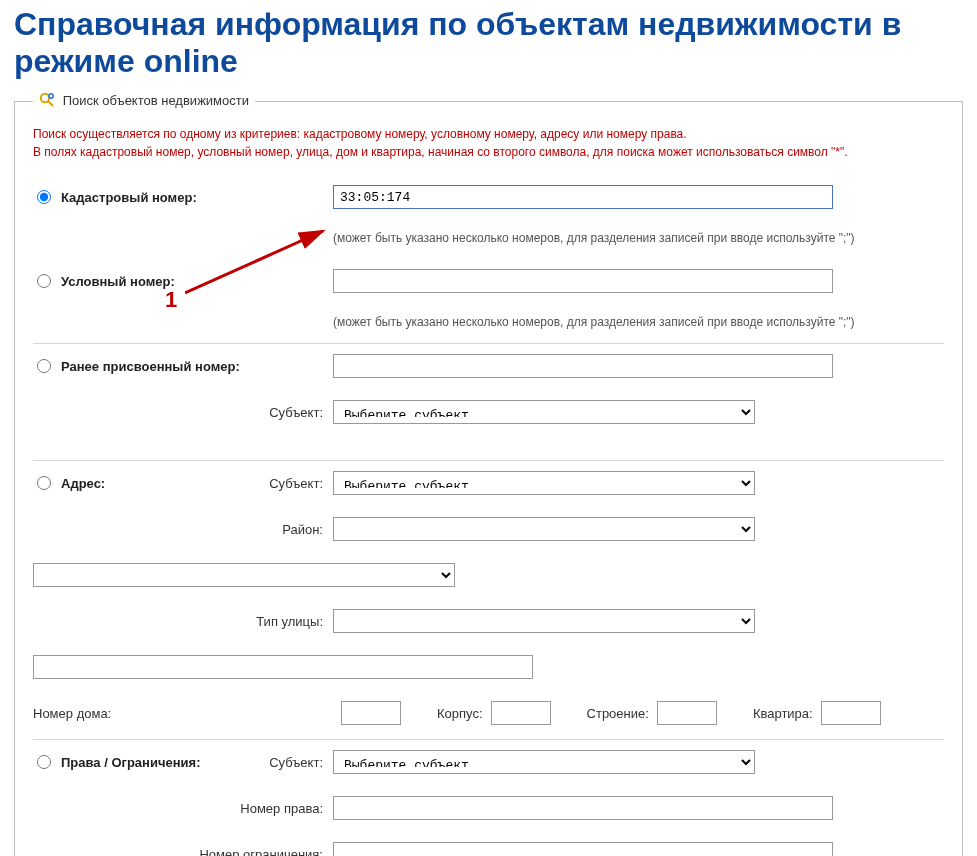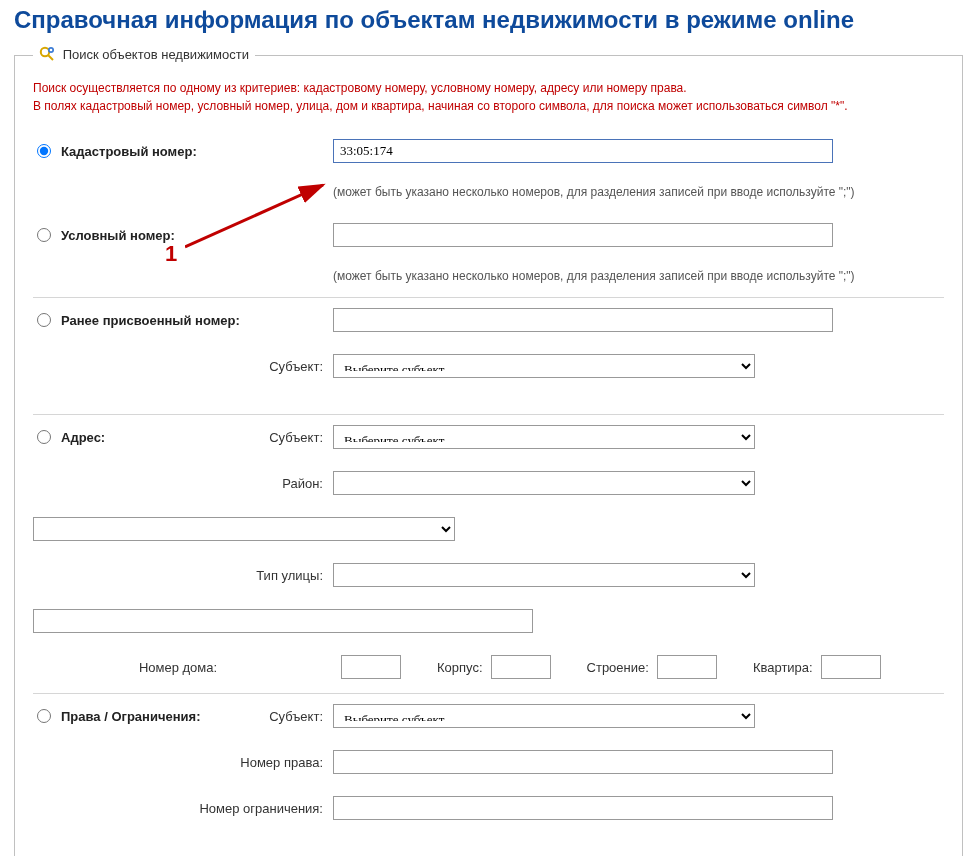--- a/index.html
+++ b/index.html
@@ -7,21 +7,21 @@
     margin: 0;
     padding: 0;
     font-family: Arial, Helvetica, sans-serif;
     font-size: 13px;
     color: #333;
     background: #fff;
     width: 977px;
   }
   .page-title {
     color: #0e4a9b;
-    font-size: 24px;
+    font-size: 32px;
     font-weight: bold;
     margin: 6px 10px 12px 14px;
   }
   fieldset.search-box {
     border: 1px solid #c0c0c0;
     margin: 0 14px 0 14px;
     padding: 10px 18px 14px 18px;
     position: relative;
   }
   fieldset.search-box > legend {
@@ -71,21 +71,21 @@
   .field-label {
     font-weight: bold;
     color: #222;
   }
   .sub-label {
     font-weight: normal;
     color: #333;
     text-align: right;
   }
   input[type="text"], select {
-    font-family: Liberation Serif, serif;
+    font-family: Liberation Mono, monospace;
     font-size: 13px;
     border: 1px solid #999;
     background: #fff;
     height: 24px;
     padding: 6px 6px;
   }
   input.wide { width: 500px; }
   input.xwide { width: 500px; border: 1px solid #4a73b8; }
   select.wide { width: 422px; }
   input.sm { width: 60px; }
@@ -95,21 +95,21 @@
     margin: 4px 0 0 300px;
   }
   .house-row {
     display: flex;
     align-items: center;
     gap: 8px;
     margin-left: 0;
     margin-top: 4px;
   }
   .house-row .hl { white-space: nowrap; }
-  .house-row .spacer-col { width: 300px; text-align: center; padding-right: 10px;}
+  .house-row .spacer-col { width: 300px; text-align: left; padding-right: 10px;}
   .submit-bar {
     border-top: 1px solid #c0c0c0;
     margin: 4px 14px 0 14px;
     padding: 14px 0 18px 0;
     display: flex;
     align-items: center;
     position: relative;
   }
   .submit-btn {
     background: #0e4a9b;

